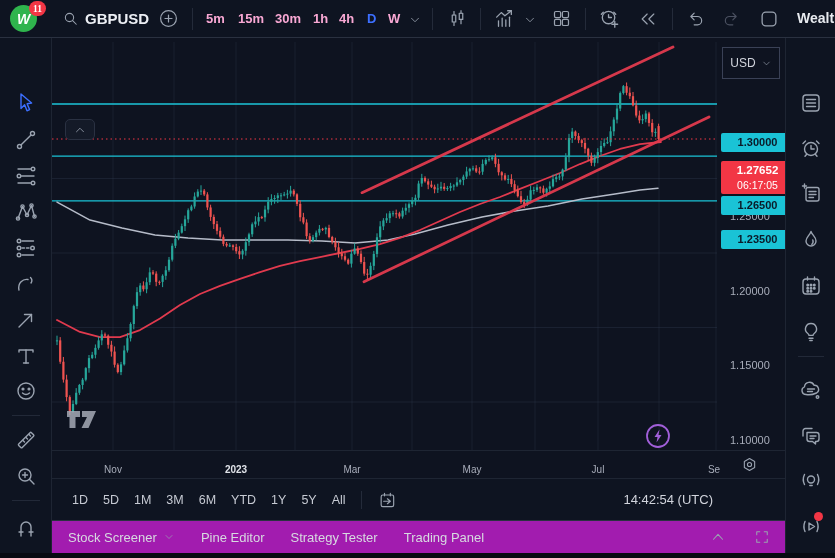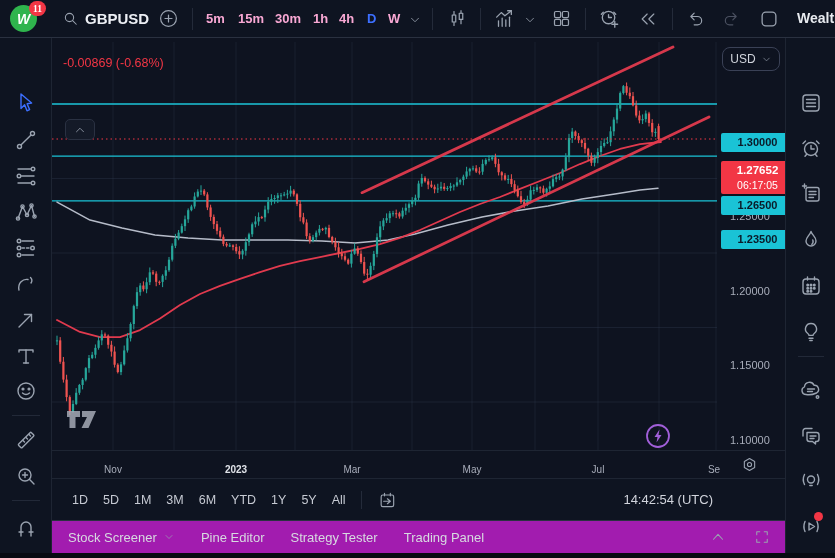--- a/index.html
+++ b/index.html
@@ -34,21 +34,21 @@
   #legend .chg { color:#f23645; }
   #legend .ind-name { color:#b2b5be; margin-right:7px; }
   #legend .v-red { color:#f23645; }
   #legend .v-gray { color:#cdd0d8; }
   #legend-collapse { position:absolute; left:65px; top:119px; width:30px; height:21px; background:#141a28; border:1px solid #2a3142; border-radius:5px; display:flex; align-items:center; justify-content:center; z-index:6; }
   #watermark { position:absolute; left:66px; top:410px; z-index:2; opacity:.8; }
   #flash-badge { position:absolute; left:645px; top:423px; z-index:5; }
 
   
   #price-axis { position:absolute; left:717px; top:38px; width:68px; height:412px; background:#0e1320; z-index:10; }
-  .usd-chip { position:absolute; left:5px; top:9px; width:58px; height:24px; border:1px solid #3a4156; border-radius:8px; display:flex; align-items:center; justify-content:center; gap:5px; font-size:12px; color:#d1d4dc; }
+  .usd-chip { position:absolute; left:5px; top:9px; width:58px; height:32px; border:1px solid #3a4156; border-radius:0; display:flex; align-items:center; justify-content:center; gap:5px; font-size:12px; color:#d1d4dc; }
   .ytick { position:absolute; left:13px; font-size:11px; color:#a8adba; z-index:1; }
   .badge { position:absolute; left:4px; width:73px; border-radius:2px; text-align:center; font-size:11px; font-weight:700; z-index:3; }
   .badge.cyan { background:#1ac3d6; color:#0a1a28; height:19px; line-height:19px; }
   .badge.red { background:#f23645; color:#fff; height:33px; padding-top:2px; line-height:15px; font-size:11.5px; }
   .badge.red .cd { font-weight:400; font-size:10.5px; }
 
   
   #time-axis { position:absolute; left:52px; top:450px; width:733px; height:28px; border-top:1px solid #1e2533; background:#0e1320; z-index:10; }
   #time-axis .xlab { position:absolute; top:13px; font-size:10px; color:#a8adba; transform:translateX(-50%); white-space:nowrap; }
   #time-axis .xlab.year { color:#dfe2e8; font-weight:600; }
@@ -696,21 +696,20 @@
     <line x1="655.4000000000008" x2="655.4000000000008" y1="128.36051322949342" y2="136.88328823713064" stroke="#26a69a" stroke-width="1"></line>
     <rect x="654.3000000000008" y="131.9202332826874" width="2.2" height="1" fill="#26a69a"></rect>
     <line x1="658.6000000000008" x2="658.6000000000008" y1="123.668" y2="141.54800000000003" stroke="#ef5350" stroke-width="1"></line>
     <rect x="657.5000000000008" y="126.05200000000009" width="2.2" height="12.933199999999701" fill="#ef5350"></rect>
     <line x1="362" y1="192.65500000000003" x2="673" y2="47.08199999999985" stroke="#e13a4e" stroke-width="2.8" stroke-linecap="round" opacity="0.95"></line>
     <line x1="364" y1="281.75699999999983" x2="709" y2="116.96300000000011" stroke="#e13a4e" stroke-width="2.8" stroke-linecap="round" opacity="0.95"></line>
     <line x1="52" x2="717" y1="138.9851999999998" y2="138.9851999999998" stroke="#f23645" stroke-width="1.1" stroke-dasharray="1.5 3"></line>
   </svg>
 
 <div id="legend">
-  <div class="chg">-0.00869 (-0.68%)</div>
 </div>
 <div id="legend-collapse">
   <svg class="icon" width="14" height="14" viewBox="0 0 24 24">
       <path d="M6 15 L12 9 L18 15"></path>
     </svg>
 </div>
 
 <svg id="watermark" width="34" height="24" viewBox="0 0 34 24">
     <path d="M1 1 H14 V7 H9.5 V18 H3.5 V7 H1 Z" fill="#aeb4bf"></path>
     <path d="M16 1 H30 L22.5 18 H15.5 L21 7 H16 Z" fill="#aeb4bf"></path>

